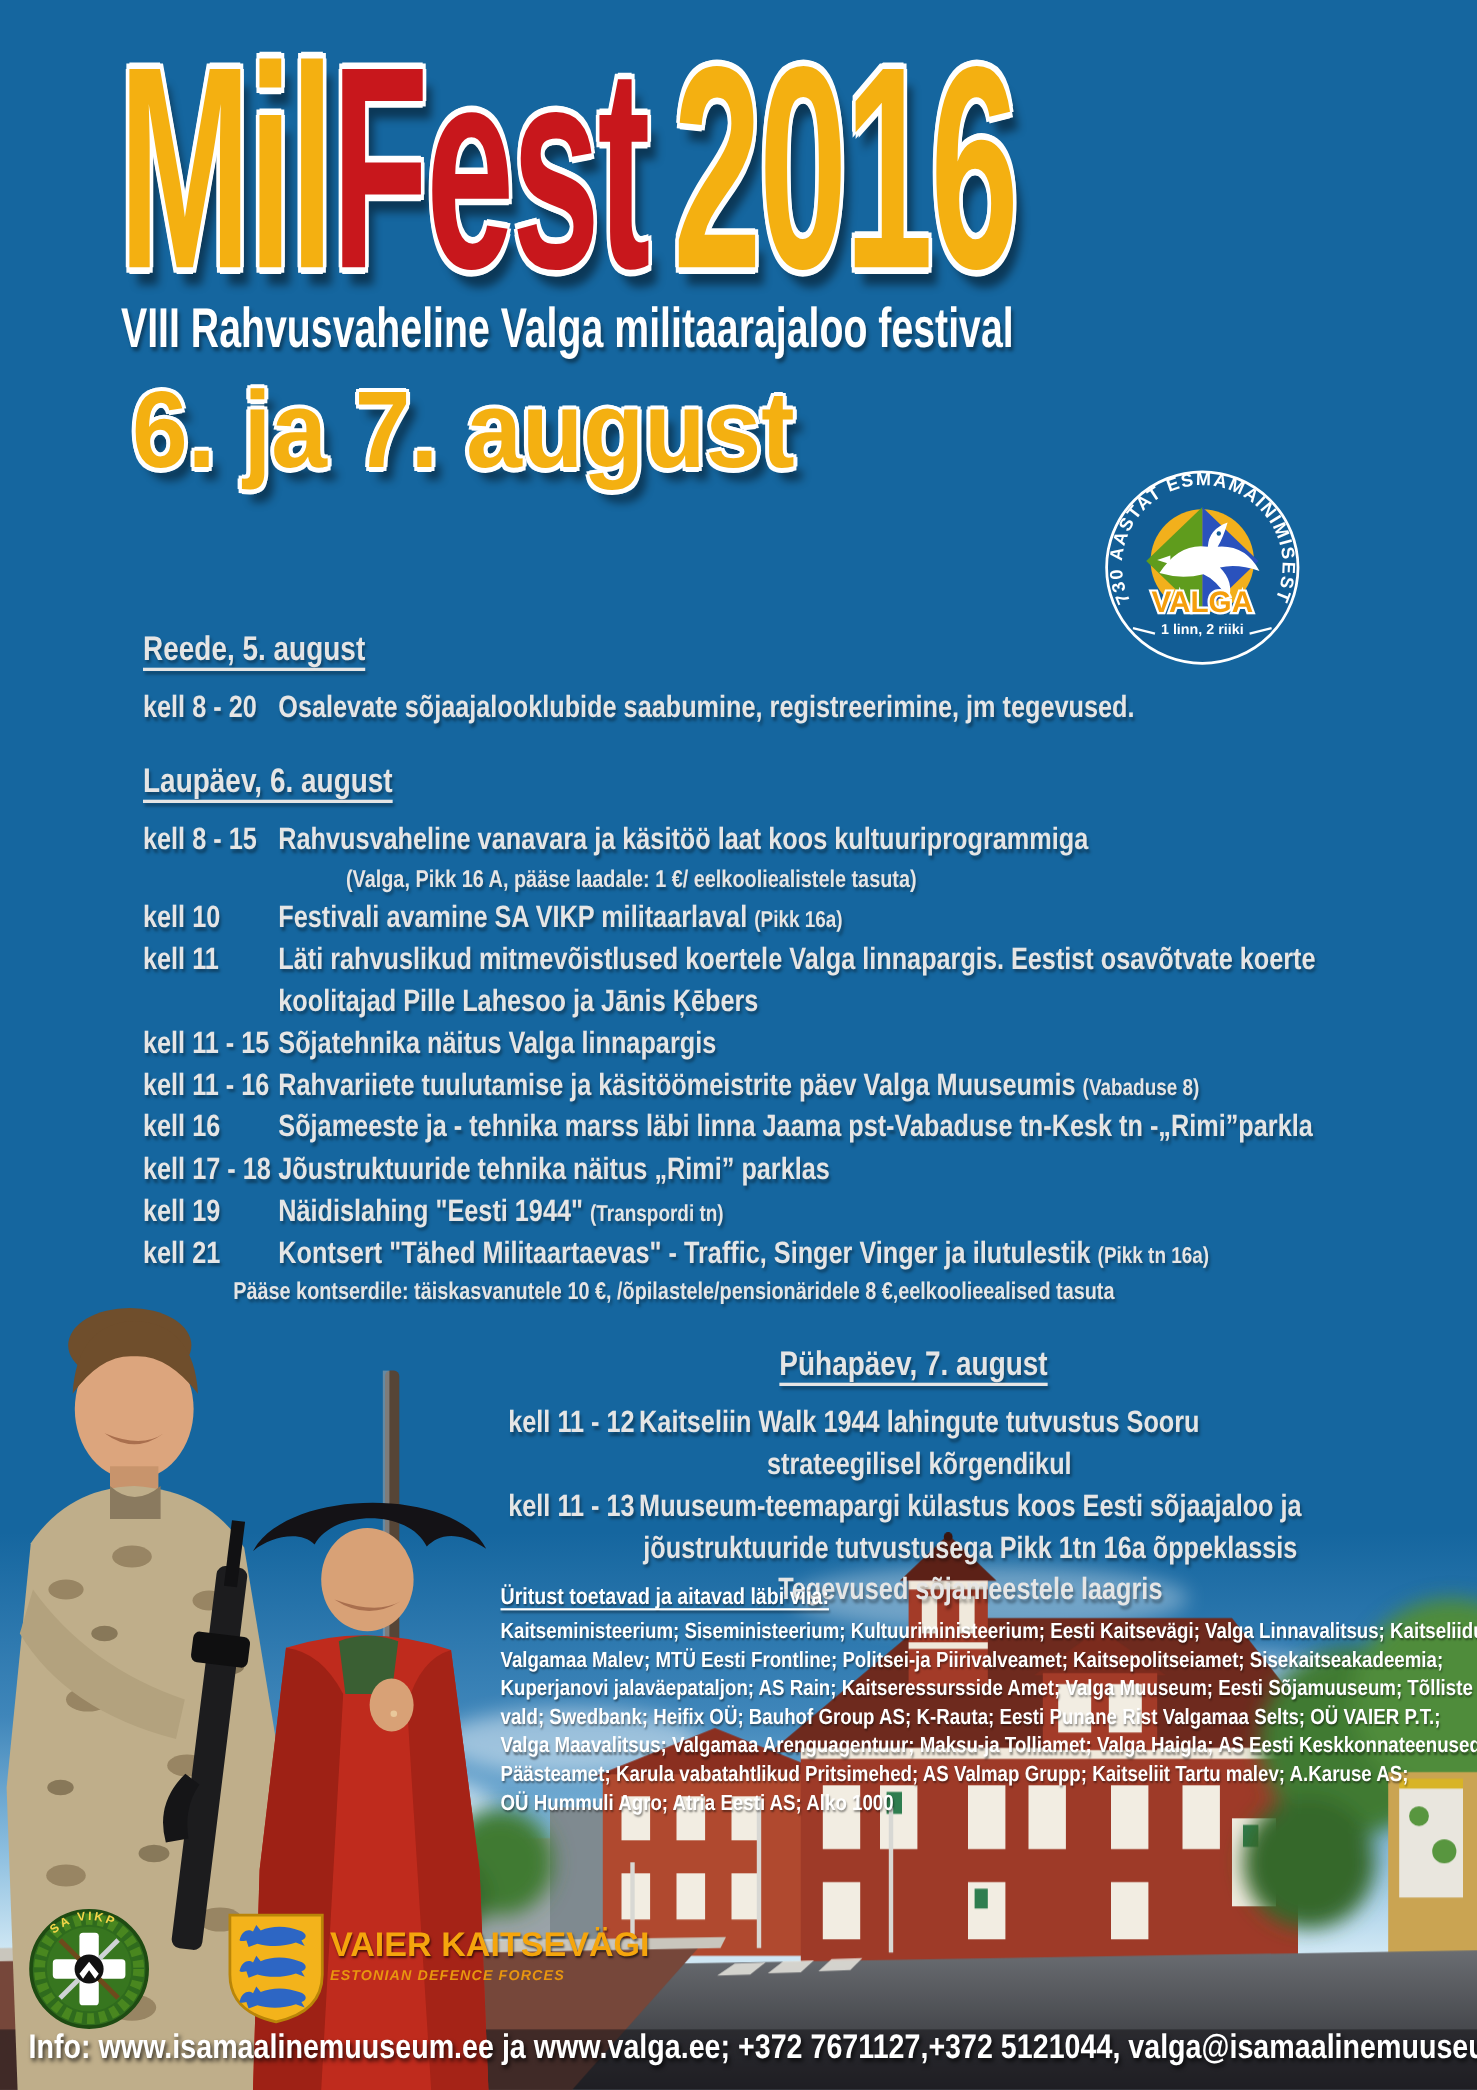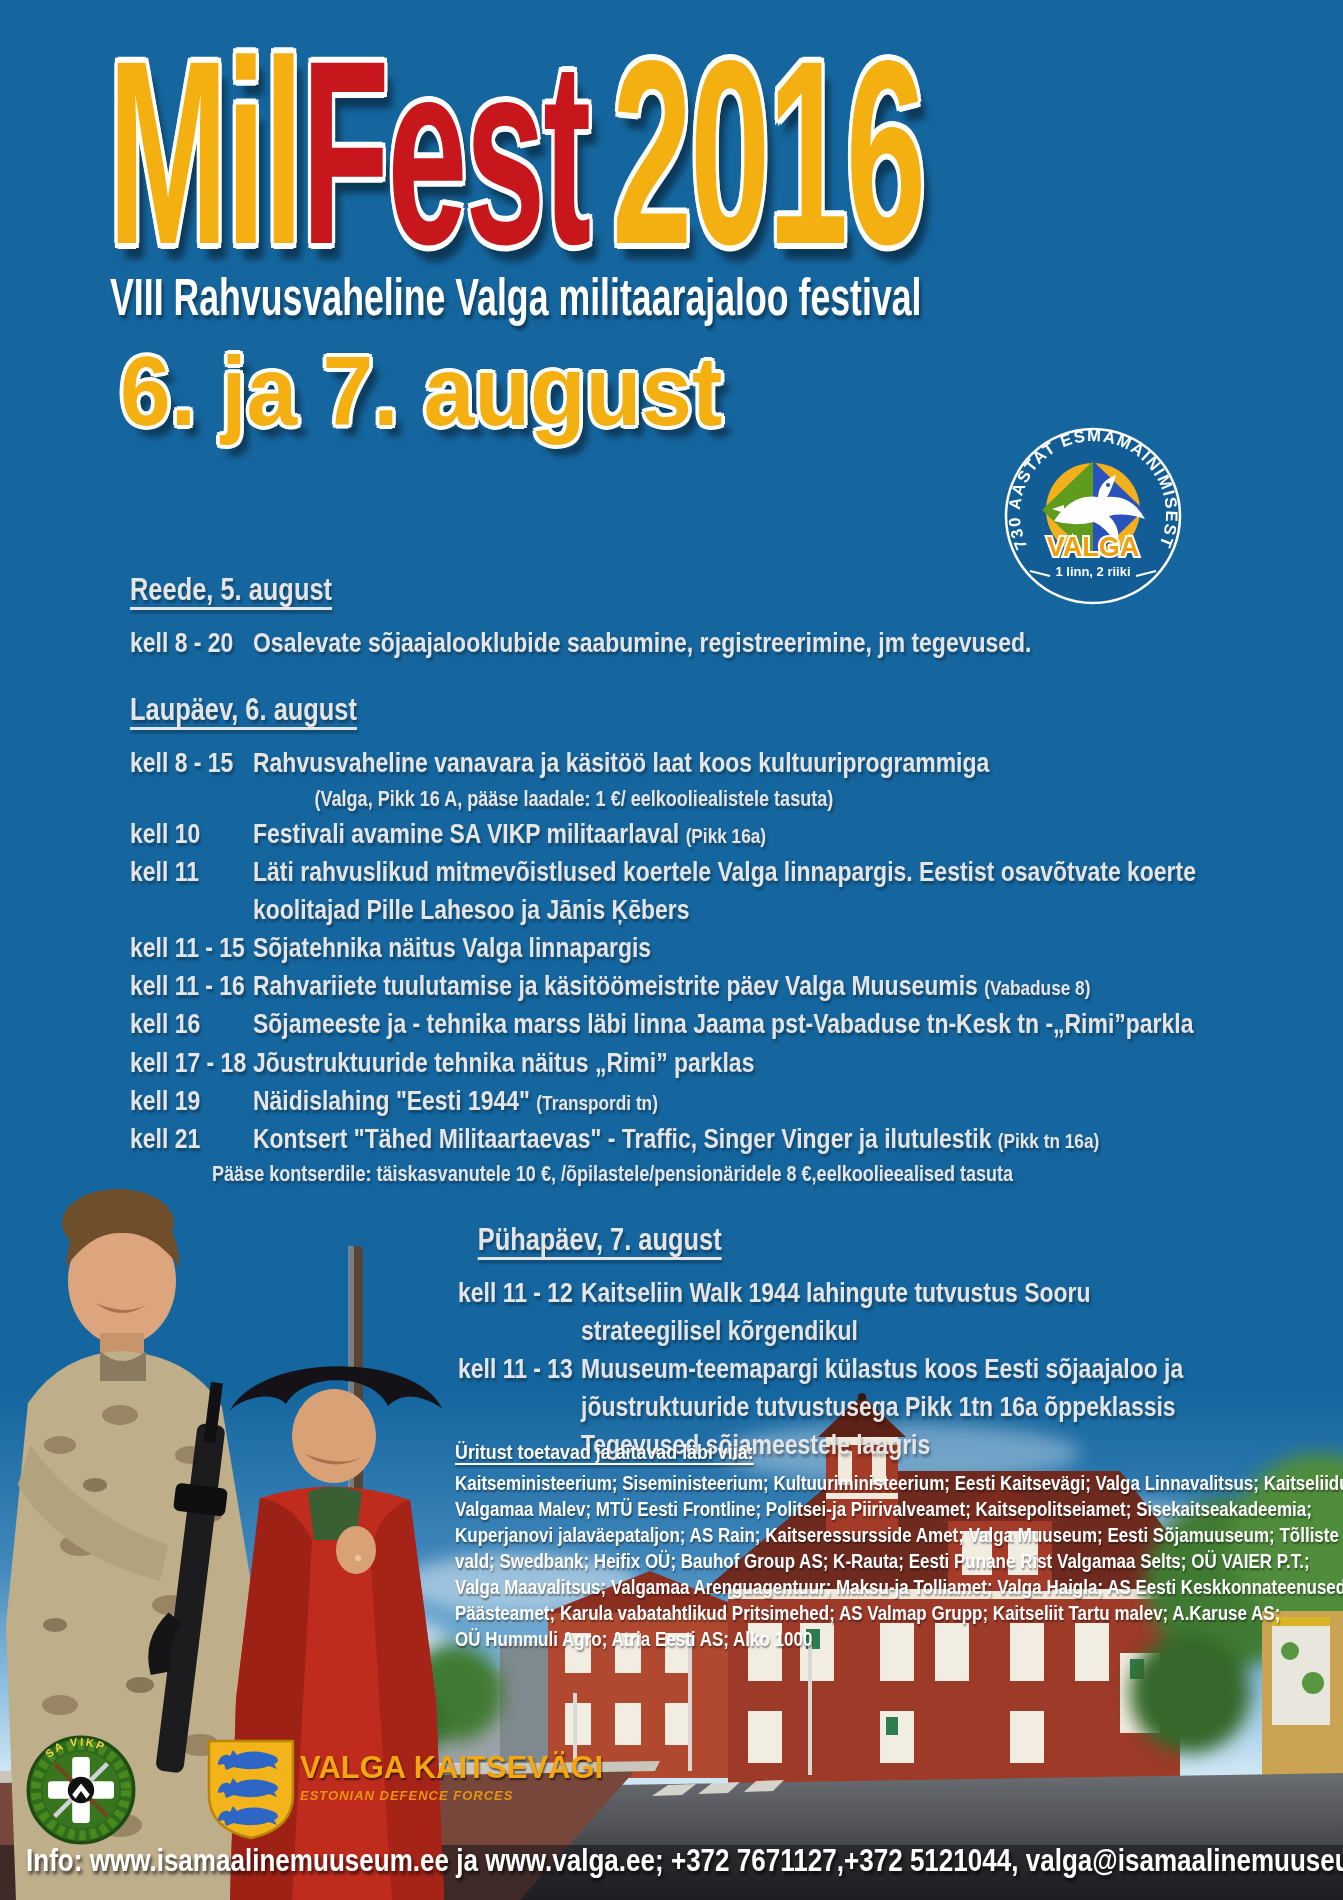--- a/index.html
+++ b/index.html
@@ -307,21 +307,21 @@
 
       <div class="row">
         <span class="time">kell 21</span>
         <span class="txt"><span>Kontsert "Tähed Militaartaevas" - Traffic, Singer Vinger  ja ilutulestik</span> <span class="note">(Pikk tn 16a)</span></span>
       </div>
 
       <div class="feenote">Pääse kontserdile: täiskasvanutele 10 €, /õpilastele/pensionäridele 8 €,eelkoolieealised tasuta</div>
     </div>
   </div>
 
-  <div class="abs sched z20" style="top:1222px;left:458px;">
+  <div class="abs sched z20" style="top:1222px;left:458px;text-align:center;">
     <div class="cx">
       <div class="sec-h" style="margin-left:24px;">Pühapäev, 7. august</div>
 
       <div class="row">
         <span class="time">kell 11 - 12</span>
         <span class="txt"><span>Kaitseliin Walk 1944 lahingute tutvustus Sooru</span><span class="cont">strateegilisel kõrgendikul</span></span>
       </div>
 
       <div class="row">
         <span class="time">kell 11 - 13</span>
@@ -364,21 +364,21 @@
   <svg class="abs z30" style="top:1737px;left:205px;" width="92" height="104" viewBox="0 0 92 104">
     <path d="M4,4 H88 V58 Q88,92 46,101 Q4,92 4,58 Z" fill="#f3b31b" stroke="#b98508" stroke-width="2.5"></path>
     <g fill="#2d66c4">
       <path transform="translate(11,10)" d="M2,16 C4,8 10,6 14,9 L17,3 21,8 C32,3 46,4 56,8 C63,10 64,15 58,17 L61,22 53,19 C42,23 28,23 18,20 L10,23 8,17 C4,18 1,18 2,16 Z"></path>
       <path transform="translate(11,38)" d="M2,16 C4,8 10,6 14,9 L17,3 21,8 C32,3 46,4 56,8 C63,10 64,15 58,17 L61,22 53,19 C42,23 28,23 18,20 L10,23 8,17 C4,18 1,18 2,16 Z"></path>
       <path transform="translate(11,66)" d="M2,16 C4,8 10,6 14,9 L17,3 21,8 C32,3 46,4 56,8 C63,10 64,15 58,17 L61,22 53,19 C42,23 28,23 18,20 L10,23 8,17 C4,18 1,18 2,16 Z"></path>
     </g>
   </svg>
 
   <div class="abs def-block">
-    <div class="def-title">VALGA KAITSEVÄGI</div>
+    <div class="def-title">VAIER KAITSEVÄGI</div>
     <div class="def-sub">ESTONIAN DEFENCE FORCES</div>
   </div>
 
   <div class="abs footer">
     <span class="cx">Info: www.isamaalinemuuseum.ee ja www.valga.ee; +372 7671127,+372 5121044,  valga@isamaalinemuuseum.ee</span>
   </div>
 
 </div>
 
 </body></html>

